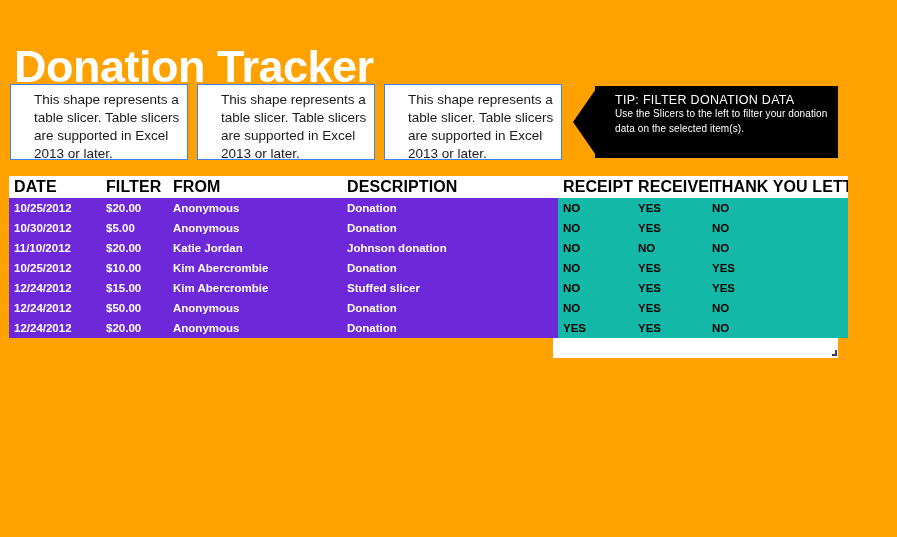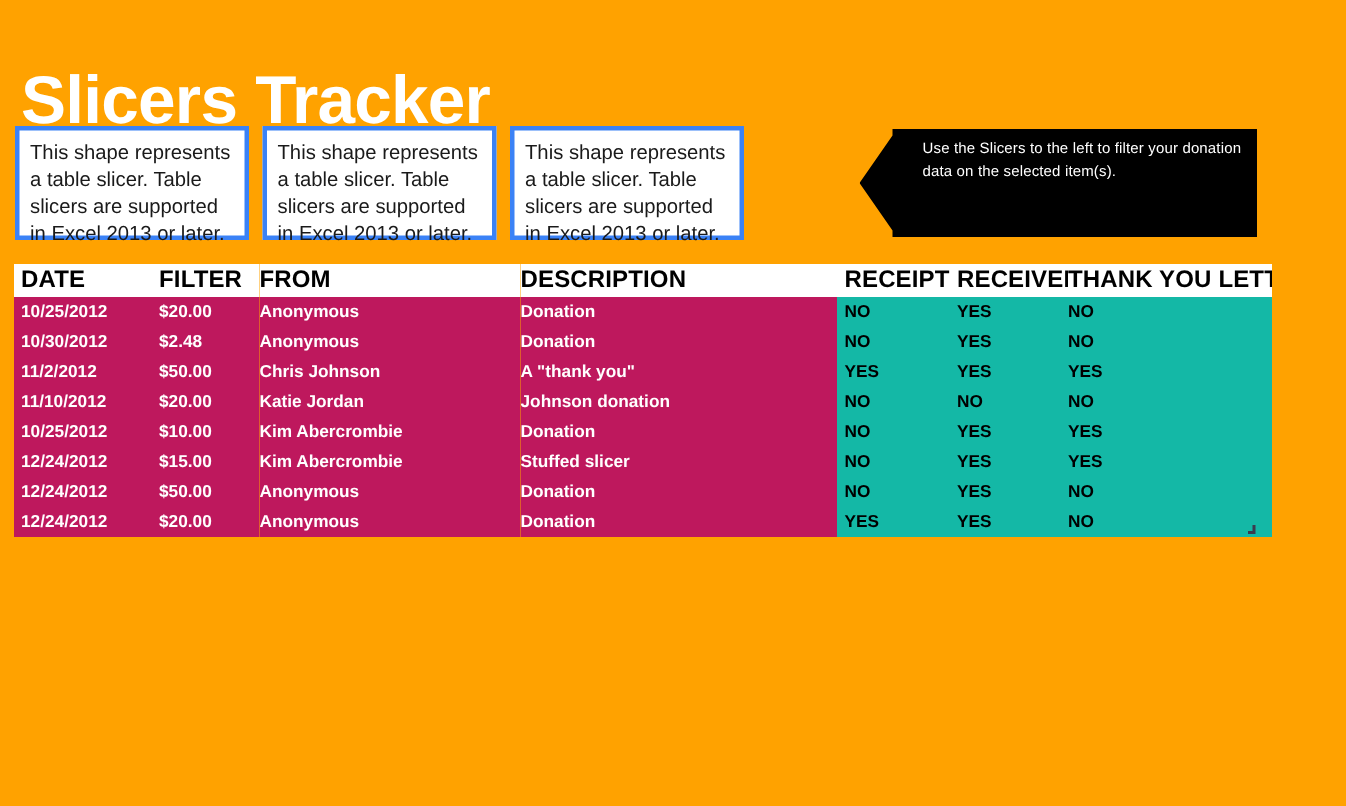--- a/index.html
+++ b/index.html
@@ -31,26 +31,26 @@
 
   
   #slicer-row {
     position: absolute;
     left: 10px;
     top: 84px;
     display: flex;
     gap: 9px;
   }
   .slicer-box {
-    width: 156px;
+    width: 178px;
     height: 76px;
     background: #FFFFFF;
-    border: 3px solid #3b82f6;
+    border: 1px solid #3b82f6;
     box-sizing: border-box;
-    padding: 6px 7px 0 7px;
+    padding: 6px 7px 0 23px;
   }
   .slicer-box .slicer-text {
     font-size: 13.5px;
     color: #1A1A1A;
     line-height: 1.33;
     font-family: "Liberation Sans", sans-serif;
   }
 
   
   #tip-callout {
@@ -115,21 +115,21 @@
   }
   #donation-table thead th {
     color: #000000;
     height: 22px;
     line-height: 22px;
     font-size: 16px;
     letter-spacing: 0.1px;
   }
   
   #donation-table tbody td.cell-orange {
-    background: #be185d;
+    background: #6d28d9;
     color: #FFFFFF;
   }
   #donation-table tbody td.cell-white {
     background: #14b8a6;
     color: #000000;
   }
   
   .col-date       { width: 92px;  padding-left: 5px !important; }
   .col-amount     { width: 67px;  }
   .col-from       { width: 174px; }
@@ -171,37 +171,38 @@
   #table-resize-grip .g2 {
     position: absolute;
     right: 0; bottom: 2px;
     width: 2px; height: 4px;
     background: #3B3B4F;
   }
 </style>
 </head>
 <body>
 
-<h1 id="page-title">Slicers Tracker</h1>
+<h1 id="page-title">Donation Tracker</h1>
 
 <div id="slicer-row">
   <div class="slicer-box">
     <div class="slicer-text">This shape represents a table slicer.  Table slicers are supported in Excel 2013 or later.</div>
   </div>
   <div class="slicer-box">
     <div class="slicer-text">This shape represents a table slicer.  Table slicers are supported in Excel 2013 or later.</div>
   </div>
   <div class="slicer-box">
     <div class="slicer-text">This shape represents a table slicer.  Table slicers are supported in Excel 2013 or later.</div>
   </div>
 </div>
 
 <div id="tip-callout">
   <div class="tip-shape"></div>
   <div class="tip-inner">
+    <div class="tip-title">TIP: FILTER DONATION DATA</div>
     <div class="tip-body">Use the Slicers to the left to filter your donation data on the selected item(s).</div>
   </div>
 </div>
 
 <div id="table-white-backing"></div>
 
 <table id="donation-table">
   <thead>
     <tr>
       <th class="col-date">DATE</th>
@@ -218,35 +219,26 @@
         <td class="col-date cell-orange">10/25/2012</td>
         <td class="col-amount cell-orange">$20.00</td>
         <td class="col-from cell-orange">Anonymous</td>
         <td class="col-desc cell-orange">Donation</td>
         <td class="col-receipt cell-white">NO</td>
         <td class="col-received cell-white">YES</td>
         <td class="col-thankyou cell-white">NO</td>
       </tr>
       <tr>
         <td class="col-date cell-orange">10/30/2012</td>
-        <td class="col-amount cell-orange">$2.48</td>
-        <td class="col-from cell-orange">Anonymous</td>
-        <td class="col-desc cell-orange">Donation</td>
-        <td class="col-receipt cell-white">NO</td>
-        <td class="col-received cell-white">YES</td>
-        <td class="col-thankyou cell-white">NO</td>
-      </tr>
-      <tr>
-        <td class="col-date cell-orange">11/2/2012</td>
-        <td class="col-amount cell-orange">$50.00</td>
-        <td class="col-from cell-orange">Chris Johnson</td>
-        <td class="col-desc cell-orange">A "thank you"</td>
-        <td class="col-receipt cell-white">YES</td>
-        <td class="col-received cell-white">YES</td>
-        <td class="col-thankyou cell-white">YES</td>
+        <td class="col-amount cell-orange">$5.00</td>
+        <td class="col-from cell-orange">Anonymous</td>
+        <td class="col-desc cell-orange">Donation</td>
+        <td class="col-receipt cell-white">NO</td>
+        <td class="col-received cell-white">YES</td>
+        <td class="col-thankyou cell-white">NO</td>
       </tr>
       <tr>
         <td class="col-date cell-orange">11/10/2012</td>
         <td class="col-amount cell-orange">$20.00</td>
         <td class="col-from cell-orange">Katie Jordan</td>
         <td class="col-desc cell-orange">Johnson donation</td>
         <td class="col-receipt cell-white">NO</td>
         <td class="col-received cell-white">NO</td>
         <td class="col-thankyou cell-white">NO</td>
       </tr>

